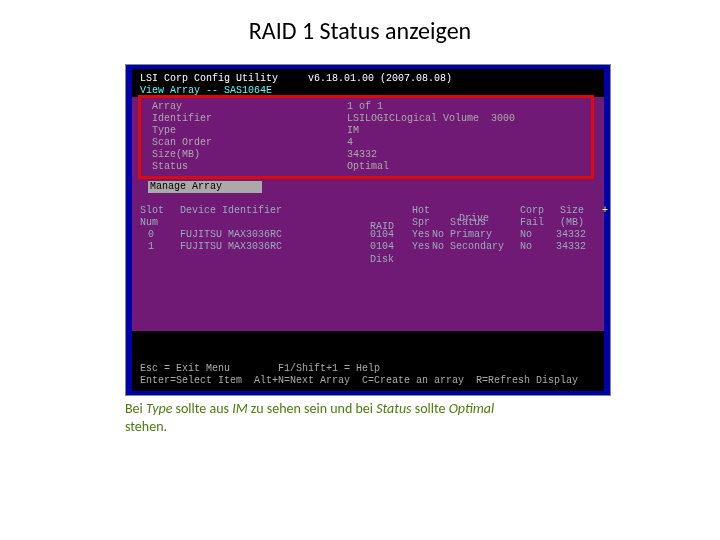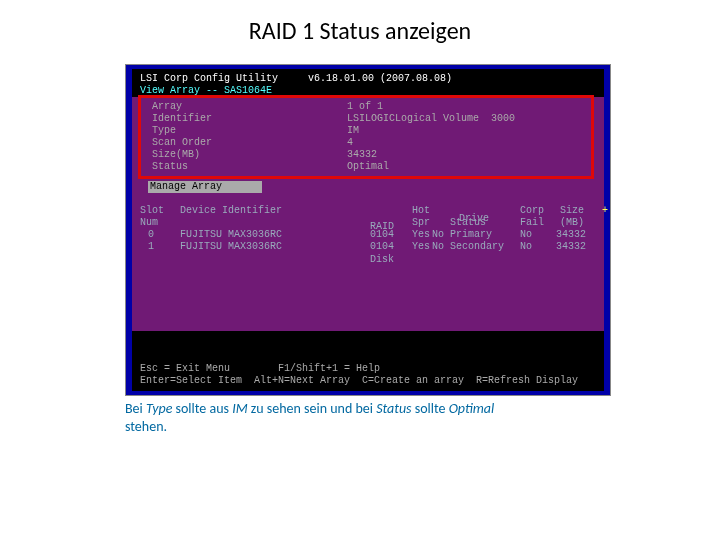--- a/index.html
+++ b/index.html
@@ -9,21 +9,21 @@
   .bios-inner{position:absolute;left:6px;top:4px;right:6px;bottom:4px;background:#000;}
   .row{position:absolute;left:8px;right:8px;white-space:pre;color:#aaa;}
   .cyan{color:#5ff;}
   .white{color:#fff;}
   .bluebg{background:#701a75;}
   .redbox{position:absolute;border:3px solid #e00808;}
   .menu-item{position:absolute;left:16px;background:#aaa;color:#000;width:110px;padding:0 2px;}
   .table-head{position:absolute;white-space:pre;color:#9ab;}
   .table-row{position:absolute;white-space:pre;color:#9ab;}
   .footer-line{position:absolute;left:8px;color:#aaa;white-space:pre;}
-  .caption{position:absolute;left:125px;top:400px;width:484px;font-size:14px;color:#0369a1;line-height:18px;}
+  .caption{position:absolute;left:125px;top:400px;width:484px;font-size:14px;color:#4d7c0f;line-height:18px;}
   .em{font-style:italic;}
   .dataval{position:absolute;white-space:pre;color:#aaa;}
   .label-col{position:absolute;left:20px;white-space:pre;color:#aaa;}
 </style>
 </head>
 <body>
 
 <div class="slide">
 
   <div class="title">RAID 1 Status anzeigen</div>

